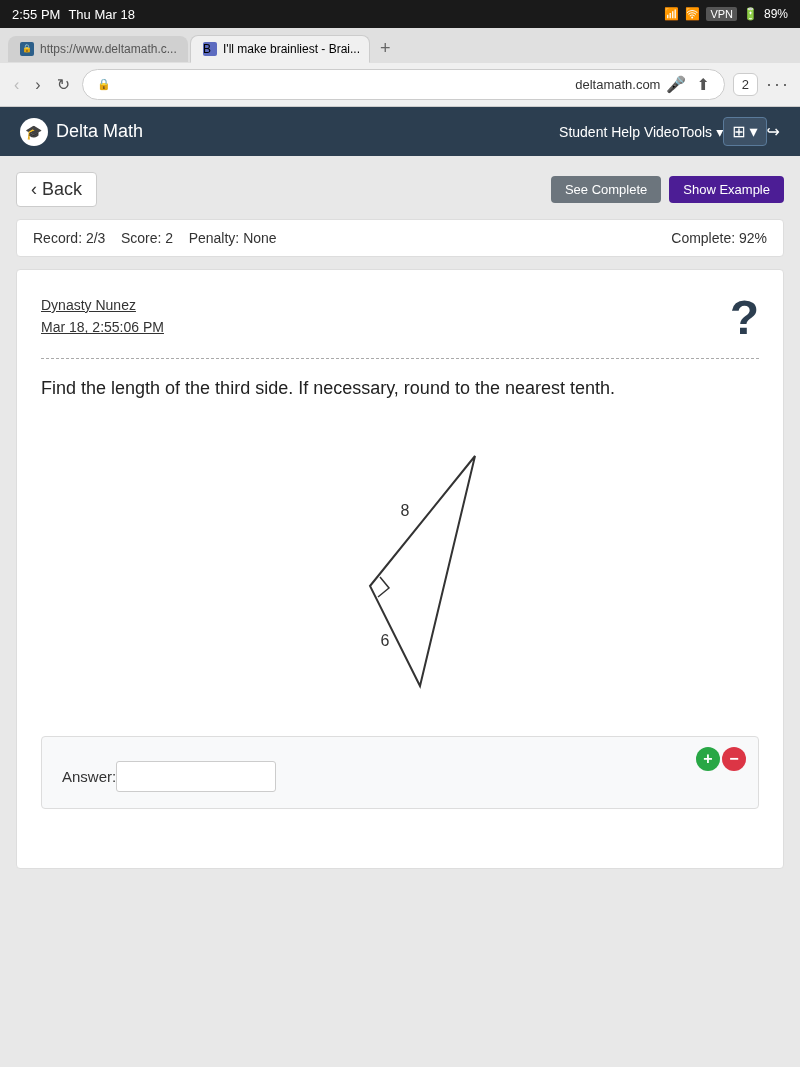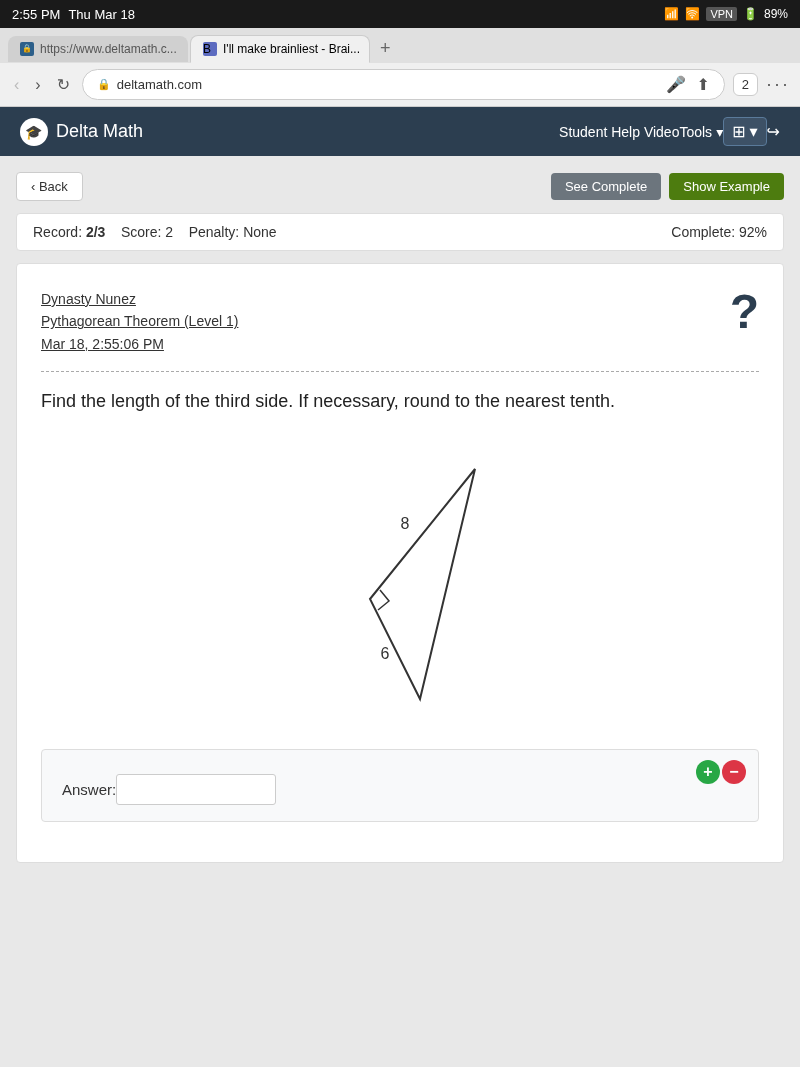--- a/index.html
+++ b/index.html
@@ -108,21 +108,21 @@
       border: 1px solid #ccc;
       border-radius: 20px;
       padding: 5px 14px;
       font-size: 13px;
       color: #333;
       display: flex;
       align-items: center;
       gap: 6px;
     }
     .lock-icon { color: #555; font-size: 11px; }
-    .address-text { flex: 1; text-align: left; }
+    .address-text { flex: 1; text-align: right; }
     .address-icons { display: flex; gap: 10px; align-items: center; }
     .addr-icon { color: #555; font-size: 16px; }
     .browser-actions { display: flex; gap: 8px; align-items: center; }
     .action-badge {
       background: white;
       border: 1px solid #ccc;
       border-radius: 6px;
       padding: 3px 8px;
       font-size: 13px;
       color: #333;
@@ -195,39 +195,39 @@
       display: flex;
       justify-content: space-between;
       align-items: center;
       margin-bottom: 12px;
     }
     .back-btn {
       background: white;
       border: 1px solid #ccc;
       border-radius: 4px;
       padding: 6px 14px;
-      font-size: 13px;
+      font-size: 18px;
       color: #333;
       cursor: pointer;
       display: flex;
       align-items: center;
       gap: 4px;
     }
     .action-btns { display: flex; gap: 8px; }
     .see-solution-btn {
       background: #6c757d;
       color: white;
       border: none;
       border-radius: 4px;
       padding: 6px 14px;
       font-size: 13px;
       cursor: pointer;
     }
     .show-example-btn {
-      background: #4d7c0f;
+      background: #4c1d95;
       color: white;
       border: none;
       border-radius: 4px;
       padding: 6px 14px;
       font-size: 13px;
       cursor: pointer;
     }
 
     
     .record-bar {
@@ -235,21 +235,21 @@
       border: 1px solid #ddd;
       border-radius: 4px;
       padding: 10px 16px;
       display: flex;
       justify-content: space-between;
       align-items: center;
       margin-bottom: 12px;
       font-size: 14px;
       color: #333;
     }
-    .record-bar strong { font-weight: 700; }
+    .record-bar strong { font-weight: 400; }
 
     
     .problem-card {
       background: white;
       border: 1px solid #ddd;
       border-radius: 4px;
       padding: 24px;
       min-height: 600px;
     }
 
@@ -442,21 +442,20 @@
       <span>Complete:</span>
       <span>92%</span>
     </div>
   </div>
 
   <div class="problem-card">
 
     <div class="problem-header">
       <div class="problem-meta">
         <div>Dynasty Nunez</div>
-        <div>Pythagorean Theorem (Level 1)</div>
         <div>Mar 18, 2:55:06 PM</div>
       </div>
       <div class="help-icon">?</div>
     </div>
 
     <hr class="divider">
 
     <div class="problem-text">Find the length of the third side. If necessary, round to the nearest tenth.</div>
 
     <div class="triangle-area">

